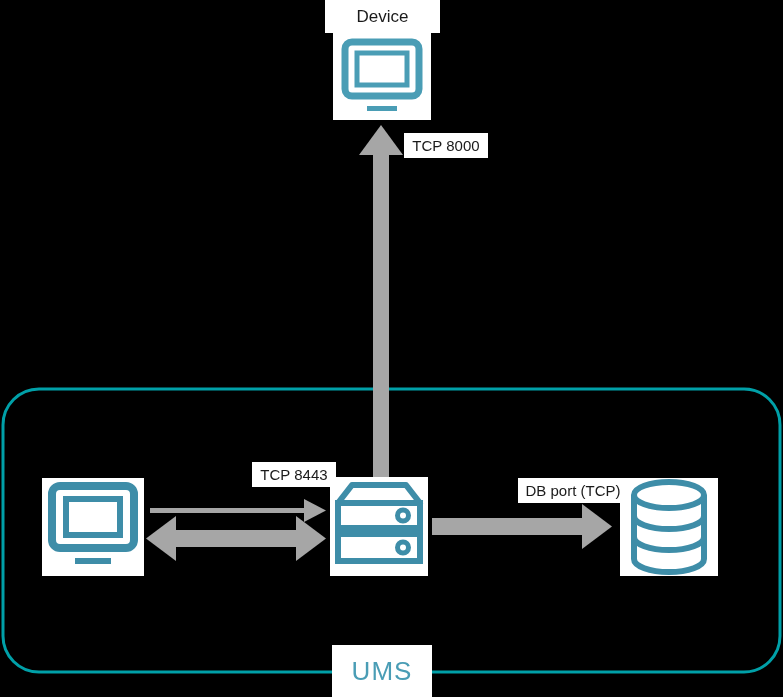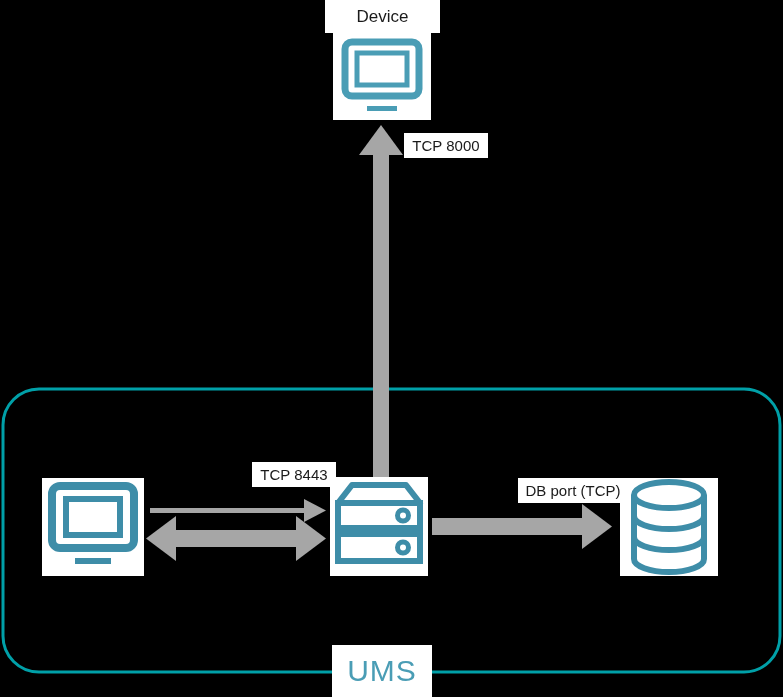--- a/index.html
+++ b/index.html
@@ -70,21 +70,21 @@
     width: 110px;
     height: 25px;
     margin-left: 25px;
   }
   #ums-badge {
     left: 332px;
     top: 645px;
     width: 100px;
     height: 52px;
     color: #4a9db5;
-    font-size: 30px;
+    font-size: 26px;
     letter-spacing: 1px;
     background: #ffffff;
   }
   #plate-device   { left: 333px; top: 32px;  width: 98px;  height: 88px; }
   #plate-monitor  { left: 42px;  top: 478px; width: 102px; height: 98px; }
   #plate-server   { left: 330px; top: 477px; width: 98px;  height: 99px; }
   #plate-database { left: 620px; top: 478px; width: 98px;  height: 98px; }
 </style>
 </head>
 <body>

